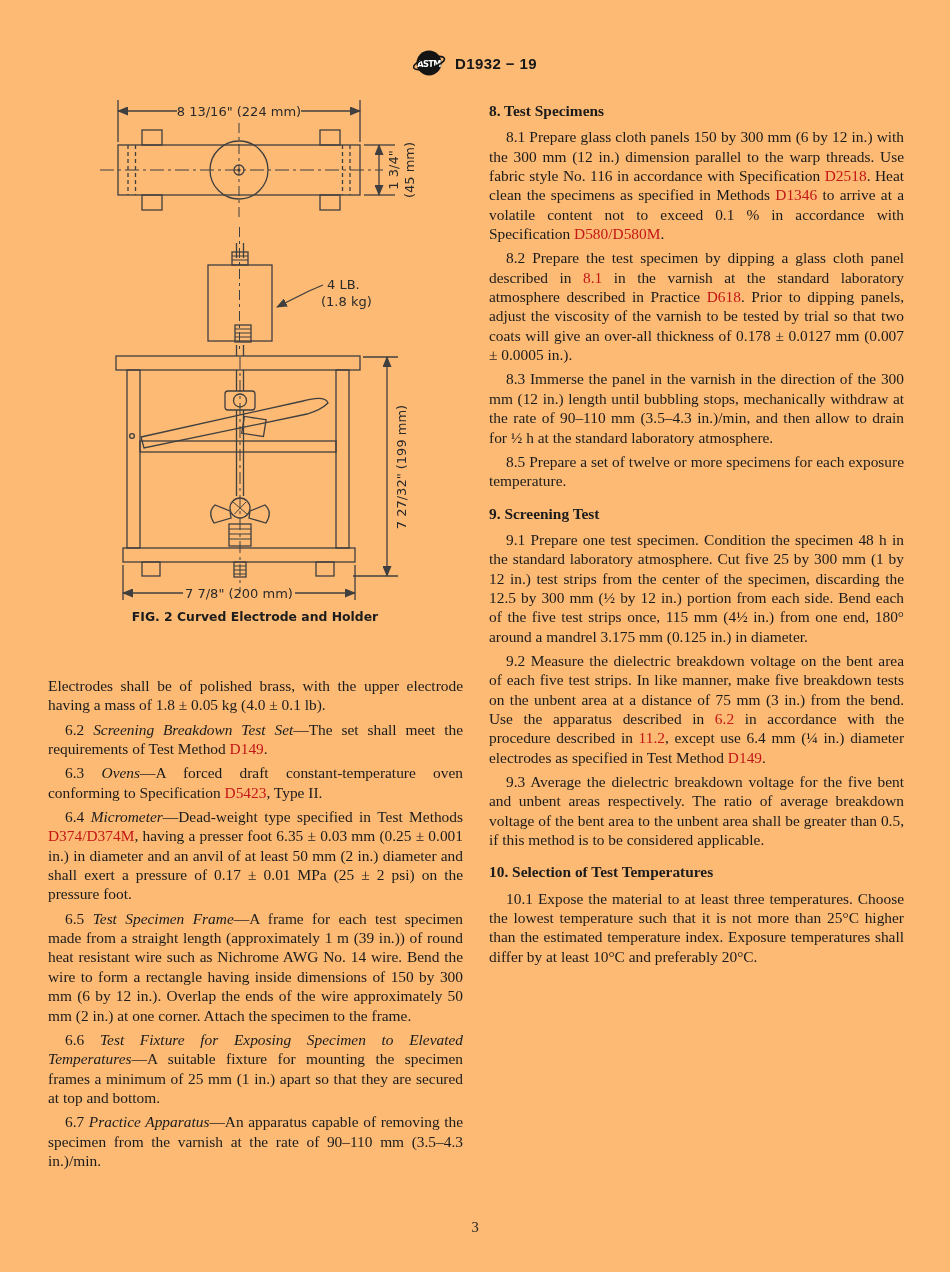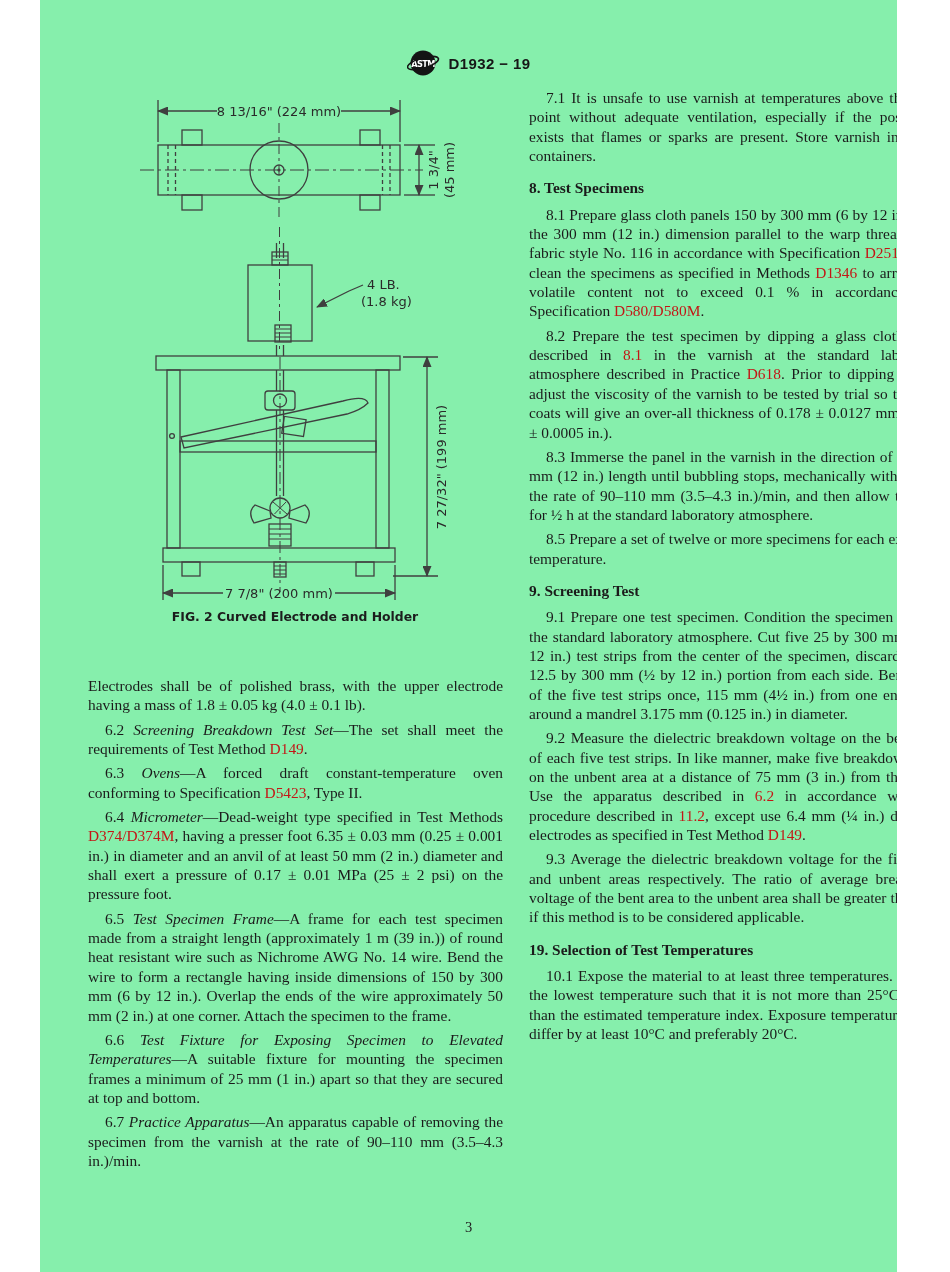--- a/index.html
+++ b/index.html
@@ -1,19 +1,19 @@
 <!DOCTYPE html>
 <html style="--link: #c31616; --ink: #1b1b1b; --line: #3f3f3f;"><head>
 <meta charset="utf-8">
 <style>
   * { margin:0; padding:0; box-sizing:border-box; }
   html,body { background:#ffffff; }
   .page {
-    position:relative; width:857px; height:1272px; background:#86efac;
-    font-family:"Liberation Serif", serif; color:var(--ink,#1b1b1b); overflow:hidden;margin-left:40px;
+    position:relative; width:950px; height:1272px; background:#fdba74;
+    font-family:"Liberation Serif", serif; color:var(--ink,#1b1b1b); overflow:hidden;
   }
   .header {
     position:absolute; top:48px; left:0; width:100%;
     display:flex; justify-content:center; align-items:center; gap:8px;
   }
   .doc-code {
     font-family:"Liberation Sans", sans-serif; font-weight:bold;
     font-size:15px; letter-spacing:.4px; color:#161616;
   }
   .figure-wrap { position:absolute; left:95px; top:95px; width:345px; height:540px; }
@@ -188,40 +188,37 @@
       <p class="para noindent"><span>Electrodes shall be of polished brass, with the upper electrode having a mass of 1.8 ± 0.05 kg (4.0 ± 0.1 lb).</span></p>
       <p class="para"><span>6.2 </span><span class="it">Screening Breakdown Test Set</span><span>—The set shall meet the requirements of Test Method </span><span class="lnk">D149</span><span>.</span></p>
       <p class="para"><span>6.3 </span><span class="it">Ovens</span><span>—A forced draft constant-temperature oven conforming to Specification </span><span class="lnk">D5423</span><span>, Type II.</span></p>
       <p class="para"><span>6.4 </span><span class="it">Micrometer</span><span>—Dead-weight type specified in Test Methods </span><span class="lnk">D374/D374M</span><span>, having a presser foot 6.35 ± 0.03 mm (0.25 ± 0.001 in.) in diameter and an anvil of at least 50 mm (2 in.) diameter and shall exert a pressure of 0.17 ± 0.01 MPa (25 ± 2 psi) on the pressure foot.</span></p>
       <p class="para"><span>6.5 </span><span class="it">Test Specimen Frame</span><span>—A frame for each test specimen made from a straight length (approximately 1 m (39 in.)) of round heat resistant wire such as Nichrome AWG No. 14 wire. Bend the wire to form a rectangle having inside dimensions of 150 by 300 mm (6 by 12 in.). Overlap the ends of the wire approximately 50 mm (2 in.) at one corner. Attach the specimen to the frame.</span></p>
       <p class="para"><span>6.6 </span><span class="it">Test Fixture for Exposing Specimen to Elevated Temperatures</span><span>—A suitable fixture for mounting the specimen frames a minimum of 25 mm (1 in.) apart so that they are secured at top and bottom.</span></p>
       <p class="para"><span>6.7 </span><span class="it">Practice Apparatus</span><span>—An apparatus capable of removing the specimen from the varnish at the rate of 90–110 mm (3.5–4.3 in.)/min.</span></p>
     </div>
 
   <div class="right-col">
-    <div>
-        <p class="para"><span>7.1 It is unsafe to use varnish at temperatures above the flash point without adequate ventilation, especially if the possibility exists that flames or sparks are present. Store varnish in sealed containers.</span></p>
-      </div>
 
     <h3 class="sec">8. Test Specimens</h3>
     <div>
         <p class="para"><span>8.1 Prepare glass cloth panels 150 by 300 mm (6 by 12 in.) with the 300 mm (12 in.) dimension parallel to the warp threads. Use fabric style No. 116 in accordance with Specification </span><span class="lnk">D2518</span><span>. Heat clean the specimens as specified in Methods </span><span class="lnk">D1346</span><span> to arrive at a volatile content not to exceed 0.1 % in accordance with Specification </span><span class="lnk">D580/D580M</span><span>.</span></p>
         <p class="para"><span>8.2 Prepare the test specimen by dipping a glass cloth panel described in </span><span class="lnk">8.1</span><span> in the varnish at the standard laboratory atmosphere described in Practice </span><span class="lnk">D618</span><span>. Prior to dipping panels, adjust the viscosity of the varnish to be tested by trial so that two coats will give an over-all thickness of 0.178 ± 0.0127 mm (0.007 ± 0.0005 in.).</span></p>
         <p class="para"><span>8.3 Immerse the panel in the varnish in the direction of the 300 mm (12 in.) length until bubbling stops, mechanically withdraw at the rate of 90–110 mm (3.5–4.3 in.)/min, and then allow to drain for ½ h at the standard laboratory atmosphere.</span></p>
         <p class="para"><span>8.5 Prepare a set of twelve or more specimens for each exposure temperature.</span></p>
       </div>
 
     <h3 class="sec">9. Screening Test</h3>
     <div>
         <p class="para"><span>9.1 Prepare one test specimen. Condition the specimen 48 h in the standard laboratory atmosphere. Cut five 25 by 300 mm (1 by 12 in.) test strips from the center of the specimen, discarding the 12.5 by 300 mm (½ by 12 in.) portion from each side. Bend each of the five test strips once, 115 mm (4½ in.) from one end, 180° around a mandrel 3.175 mm (0.125 in.) in diameter.</span></p>
         <p class="para"><span>9.2 Measure the dielectric breakdown voltage on the bent area of each five test strips. In like manner, make five breakdown tests on the unbent area at a distance of 75 mm (3 in.) from the bend. Use the apparatus described in </span><span class="lnk">6.2</span><span> in accordance with the procedure described in </span><span class="lnk">11.2</span><span>, except use 6.4 mm (¼ in.) diameter electrodes as specified in Test Method </span><span class="lnk">D149</span><span>.</span></p>
         <p class="para"><span>9.3 Average the dielectric breakdown voltage for the five bent and unbent areas respectively. The ratio of average breakdown voltage of the bent area to the unbent area shall be greater than 0.5, if this method is to be considered applicable.</span></p>
       </div>
 
-    <h3 class="sec">19. Selection of Test Temperatures</h3>
+    <h3 class="sec">10. Selection of Test Temperatures</h3>
     <div>
         <p class="para"><span>10.1 Expose the material to at least three temperatures. Choose the lowest temperature such that it is not more than 25°C higher than the estimated temperature index. Exposure temperatures shall differ by at least 10°C and preferably 20°C.</span></p>
       </div>
   </div>
 
   <div class="footer">3</div>
 
 </div>
 
 </body></html>

